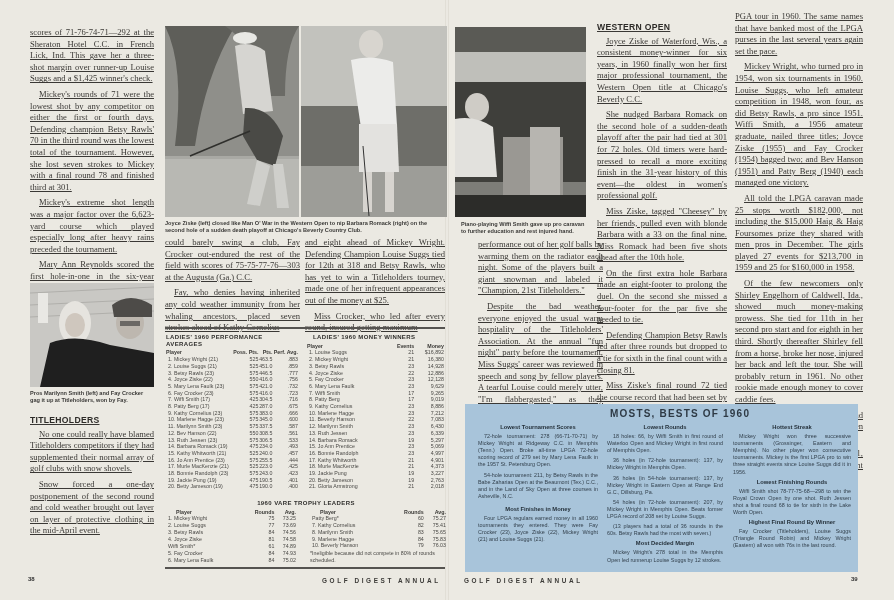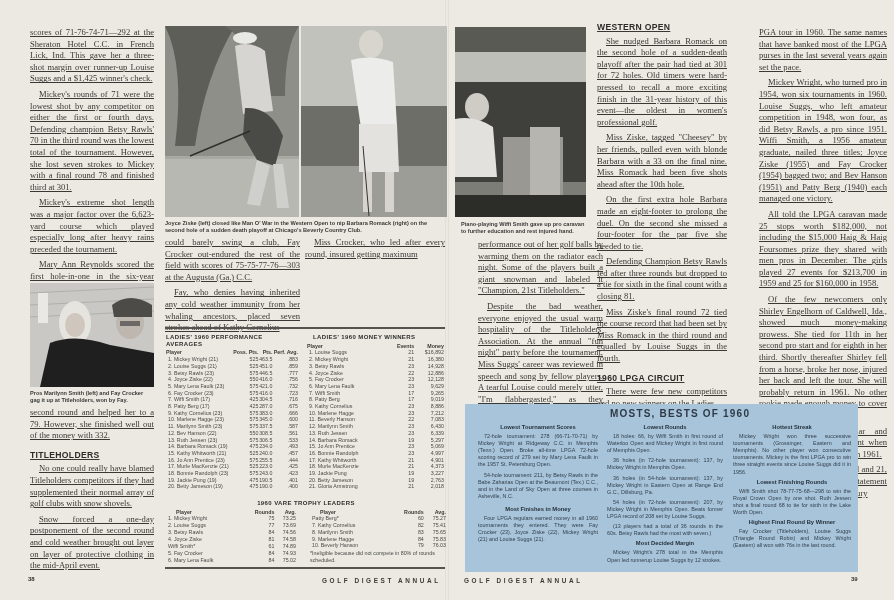--- a/index.html
+++ b/index.html
@@ -76,21 +76,20 @@
     <path d="M10 104 L20 60 Q45 50 80 62 L124 70 L124 104 Z" fill="#1f1f1f"></path>
     <ellipse cx="100" cy="40" rx="14" ry="16" fill="#bdb7af"></ellipse>
     <path d="M82 22 Q100 8 122 22 L122 34 L84 34 Z" fill="#4d4b48"></path>
     <rect x="90" y="38" width="20" height="5" fill="#333" opacity="0.6"></rect>
     <rect x="8" y="10" width="10" height="30" fill="#e9e8e4"></rect>
   </svg>
 </div>
 <div class="caption" style="left:30px; top:390px; width:124px;">Pros Marilynn Smith (left) and Fay Crocker gag it up at Titleholders, won by Fay.</div>
 
 <div class="col" style="left:30px; top:407px; width:124px;">
-  <p class="noindent">second round and helped her to a 79. However, she finished well out of the money with 332.</p>
   <div class="subhead">TITLEHOLDERS</div>
   <p>No one could really have blamed Titleholders competitors if they had supplemented their normal array of golf clubs with snow shovels.</p>
   <p>Snow forced a one-day postponement of the second round and cold weather brought out layer on layer of protective clothing in the mid-April event.</p>
 </div>
 
 <div class="folio" style="left:28px; top:576px;">38</div>
 <div class="running" style="left:322px; top:577px;">GOLF DIGEST ANNUAL</div>
 
 <div class="photo" style="left:165px; top:26px; width:134px; height:191px;">
   <svg width="134" height="191" viewBox="0 0 134 191">
@@ -120,20 +119,21 @@
     <line x1="62" y1="120" x2="68" y2="190" stroke="#333" stroke-width="1"></line>
   </svg>
 </div>
 <div class="caption" style="left:165px; top:220px; width:282px;">Joyce Ziske (left) closed like Man O' War in the Western Open to nip Barbara Romack (right) on the second hole of a sudden death playoff at Chicago's Beverly Country Club.</div>
 
 <div class="col" style="left:165px; top:237px; width:135px;">
   <p class="noindent">could barely swing a club, Fay Crocker out-endured the rest of the field with scores of 75-75-77-76—303 at the Augusta (Ga.) C.C.</p>
   <p>Fay, who denies having inherited any cold weather immunity from her whaling ancestors, placed seven strokes ahead of Kathy Cornelius</p>
 </div>
 <div class="col" style="left:305px; top:237px; width:140px;">
+  <p class="noindent">and eight ahead of Mickey Wright. Defending Champion Louise Suggs tied for 12th at 318 and Betsy Rawls, who has yet to win a Titleholders tourney, made one of her infrequent appearances out of the money at $25.</p>
   <p>Miss Crocker, who led after every round, insured getting maximum</p>
 </div>
 
 <div class="rule" style="left:165px; top:327px; width:280px;"></div>
 
 <div class="table-block" style="left:166px; top:334px; width:132px;">
   <div class="ttitle">LADIES' 1960 PERFORMANCE AVERAGES</div>
   <table style="width:132px; margin-top:2px;">
     <thead>
       <tr>
@@ -495,30 +495,31 @@
 </div>
 <div class="caption" style="left:461px; top:221px; width:125px;">Piano-playing Wiffi Smith gave up pro caravan to further education and rest injured hand.</div>
 
 <div class="col" style="left:478px; top:239px; width:125px;">
   <p class="noindent">performance out of her golf balls by warming them on the radiator each night. Some of the players built a giant snowman and labeled it "Champion, 21st Titleholders."</p>
   <p>Despite the bad weather, everyone enjoyed the usual warm hospitality of the Titleholders' Association. At the annual "fun night" party before the tournament, Miss Suggs' career was reviewed in speech and song by fellow players. A tearful Louise could merely utter, "I'm flabbergasted," as they presented her the LPGA-Babe Zaharias performance trophy.</p>
 </div>
 
 <div class="col" style="left:597px; top:22px; width:130px;">
   <div class="subhead" style="margin-top:0">WESTERN OPEN</div>
+  <p>Joyce Ziske of Waterford, Wis., a consistent money-winner for six years, in 1960 finally won her first major professional tournament, the Western Open title at Chicago's Beverly C.C.</p>
   <p>She nudged Barbara Romack on the second hole of a sudden-death playoff after the pair had tied at 301 for 72 holes. Old timers were hard-pressed to recall a more exciting finish in the 31-year history of this event—the oldest in women's professional golf.</p>
   <p>Miss Ziske, tagged "Cheesey" by her friends, pulled even with blonde Barbara with a 33 on the final nine. Miss Romack had been five shots ahead after the 10th hole.</p>
   <p>On the first extra hole Barbara made an eight-footer to prolong the duel. On the second she missed a four-footer for the par five she needed to tie.</p>
   <p>Defending Champion Betsy Rawls led after three rounds but dropped to a tie for sixth in the final count with a closing 81.</p>
   <p>Miss Ziske's final round 72 tied the course record that had been set by Miss Romack in the third round and equalled by Louise Suggs in the fourth.</p>
   <div class="subhead">1960 LPGA CIRCUIT</div>
   <p>There were few new competitors and no new winners on the Ladies</p>
 </div>
 
-<div class="col" style="left:735px; top:27px; width:128px;margin-left:24px;">
+<div class="col" style="left:735px; top:11px; width:128px;">
   <p class="noindent">PGA tour in 1960. The same names that have banked most of the LPGA purses in the last several years again set the pace.</p>
   <p>Mickey Wright, who turned pro in 1954, won six tournaments in 1960. Louise Suggs, who left amateur competition in 1948, won four, as did Betsy Rawls, a pro since 1951. Wiffi Smith, a 1956 amateur graduate, nailed three titles; Joyce Ziske (1955) and Fay Crocker (1954) bagged two; and Bev Hanson (1951) and Patty Berg (1940) each managed one victory.</p>
   <p>All told the LPGA caravan made 25 stops worth $182,000, not including the $15,000 Haig &amp; Haig Foursomes prize they shared with men pros in December. The girls played 27 events for $213,700 in 1959 and 25 for $160,000 in 1958.</p>
   <p>Of the few newcomers only Shirley Engelhorn of Caldwell, Ida., showed much money-making prowess. She tied for 11th in her second pro start and for eighth in her third. Shortly thereafter Shirley fell from a horse, broke her nose, injured her back and left the tour. She will probably return in 1961. No other rookie made enough money to cover caddie fees.</p>
   <p>At least three familiar and friendly faces will be absent when the proettes return to battle in 1961.</p>
   <p>Wiffi Smith, freckle-faced and 21, applied for amateur re-instatement after learning that a hand injury</p>
 </div>
 
 <div class="mosts-box"></div>
 <div class="mosts-title">MOSTS, BESTS OF 1960</div>

